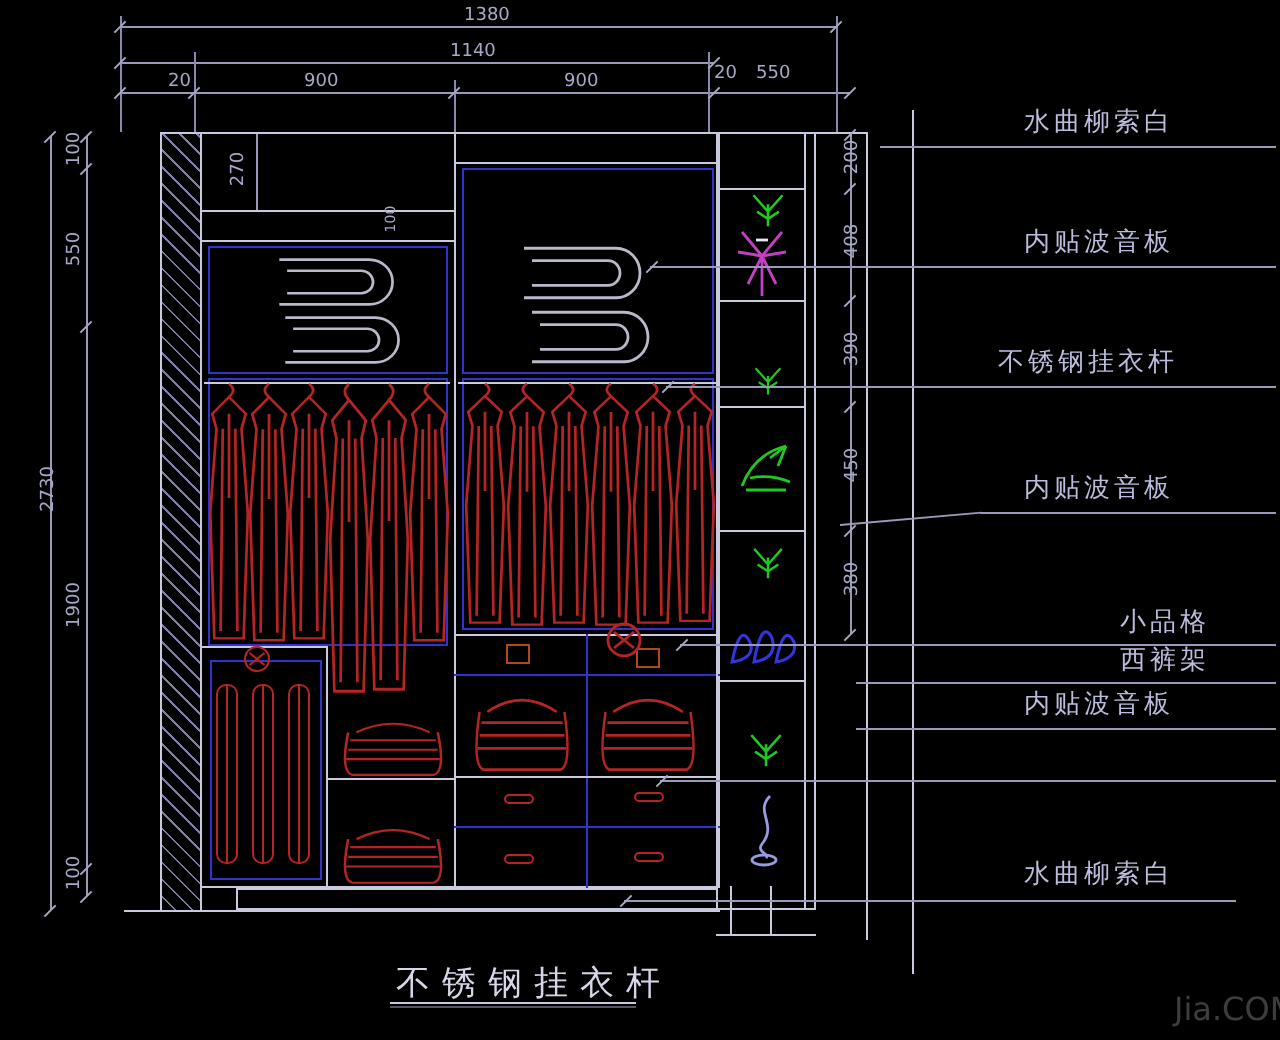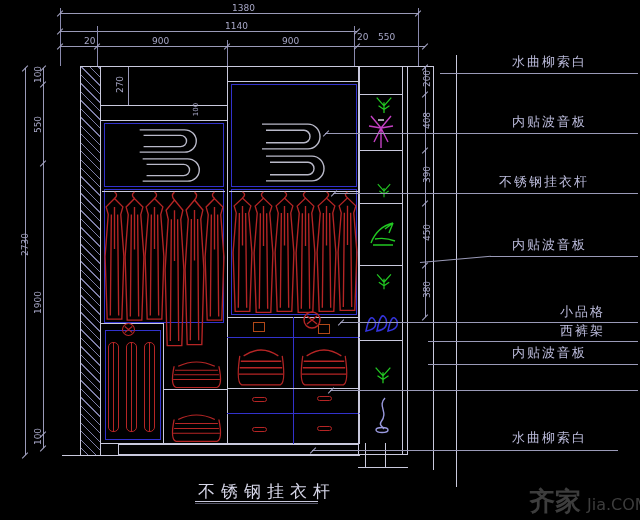--- a/index.html
+++ b/index.html
@@ -330,16 +330,15 @@
   <div class="a tick" style="left:322px;top:133px"></div>
   <div class="a tick" style="left:330px;top:193px"></div>
   <div class="a tick" style="left:337px;top:322px"></div>
   <div class="a tick" style="left:327px;top:390px"></div>
   <div class="a tick" style="left:309px;top:450px"></div>
 
   <div class="a title" style="left:198px;top:480px">不锈钢挂衣杆</div>
   <div class="a hl" style="left:195px;top:501px;width:123px"></div>
   <div class="a" style="left:195px;top:503px;width:123px;height:1px;background:#555566"></div>
 
-  <div class="a wm" style="left:529px;top:484px;font-size:26px">齐家</div>
   <div class="a wm" style="left:587px;top:495px;font-size:16px;font-weight:normal">Jia.COM</div>
 
 </div>
 
 </body></html>

